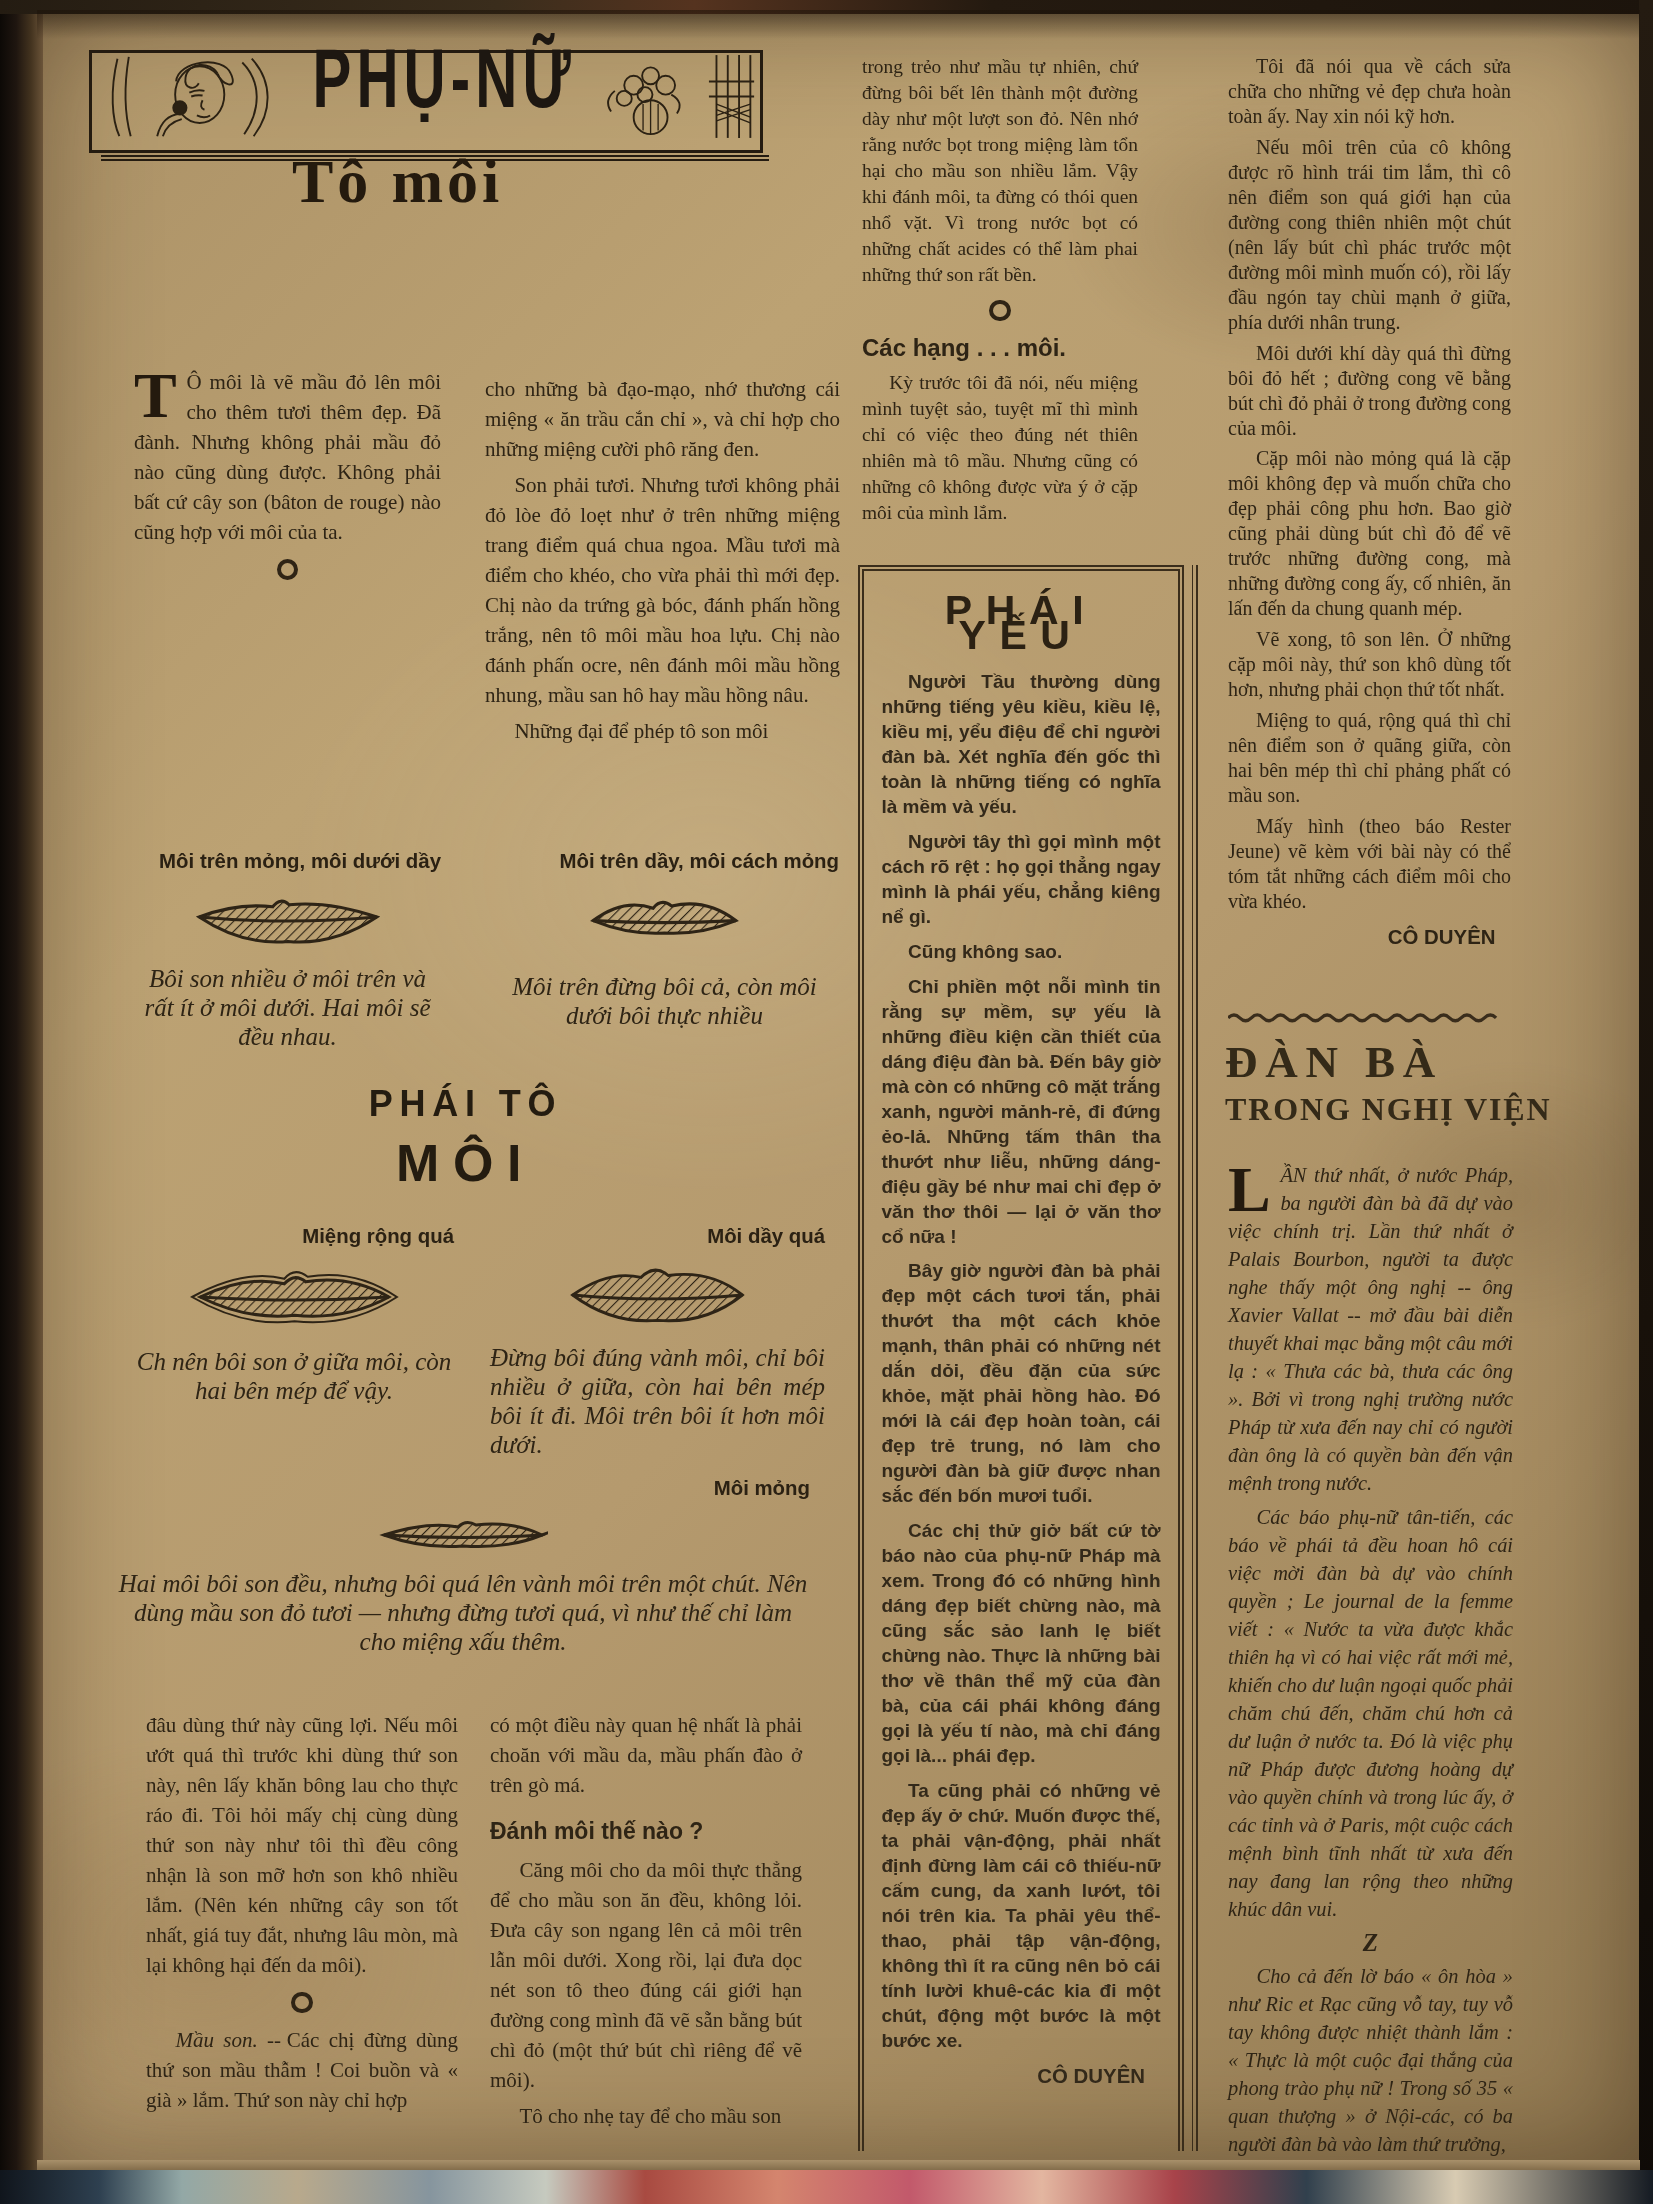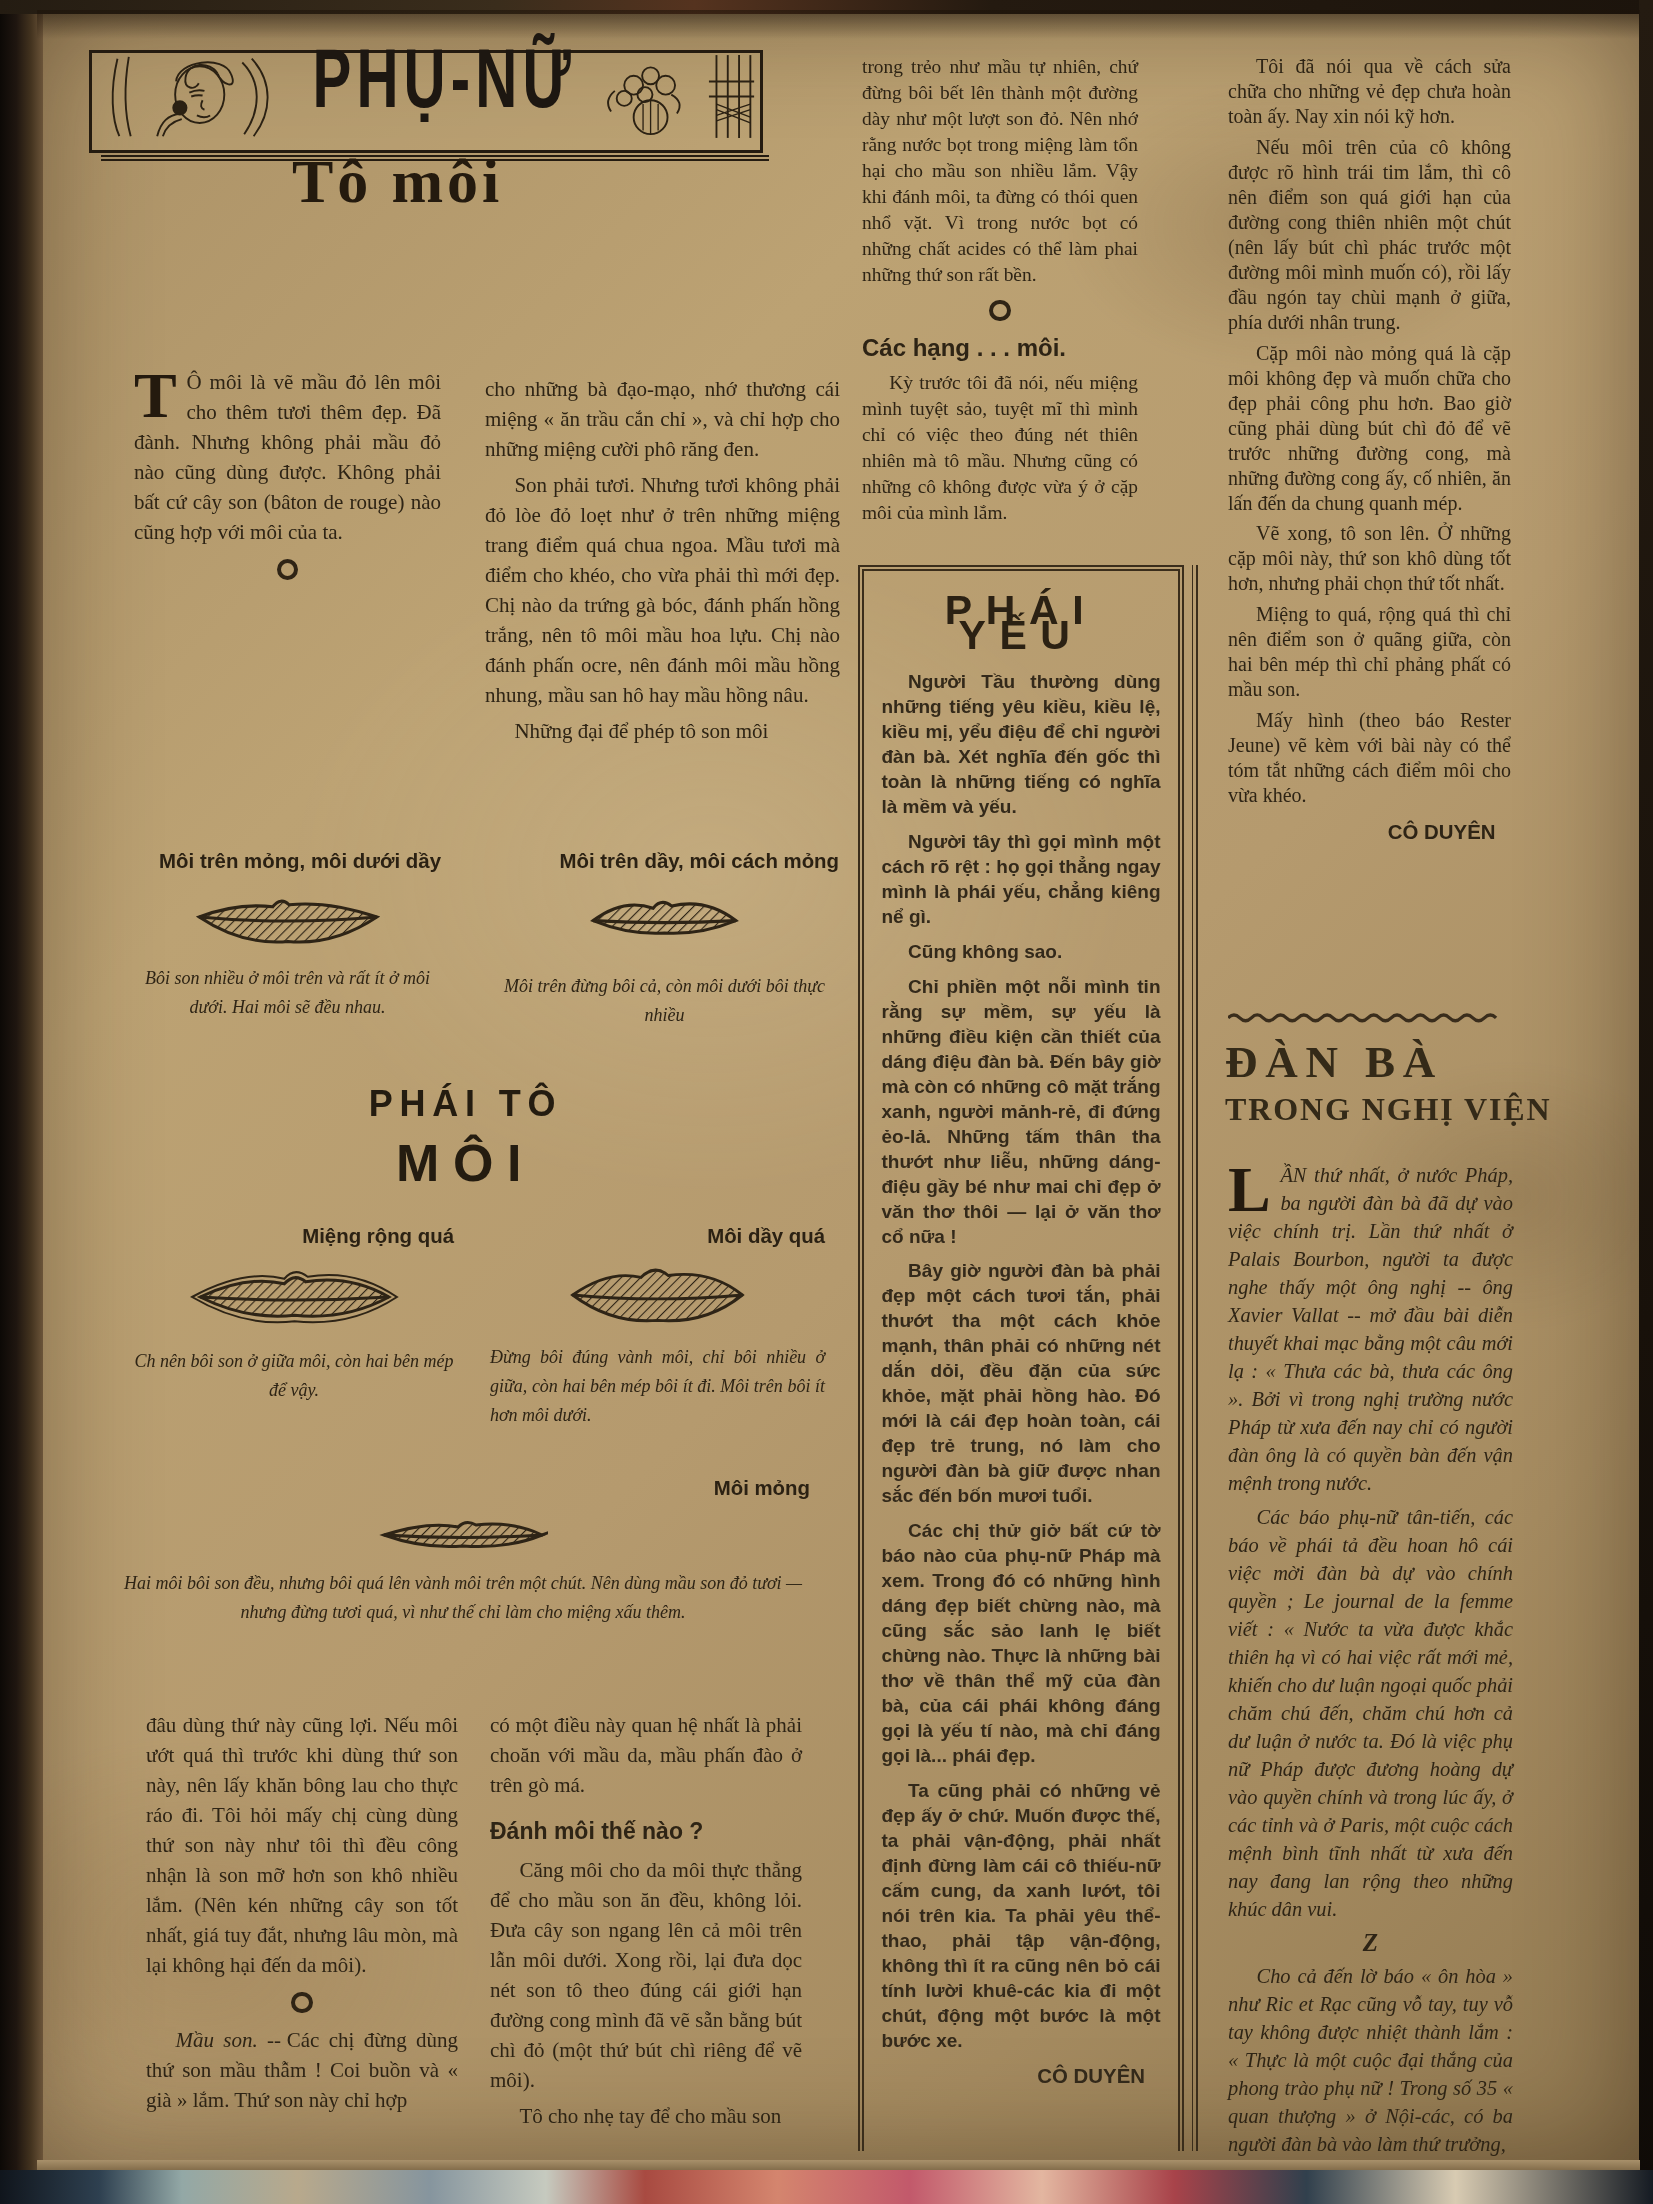--- a/index.html
+++ b/index.html
@@ -42,21 +42,21 @@
   .b21{font-size:21px;line-height:30px;}
   .b20{font-size:19.4px;line-height:26px;}
   .b20d{font-size:20px;line-height:25px;}
   .col p{margin:0 0 5.8px 0;}
   .indent{text-indent:1.4em;}
   .lead{font-style:italic;margin-right:5.8px;}
   .dropcap{float:left;font-weight:700;font-size:64px;line-height:50px;padding:3.9px 9.7px 0 0;color:#241a0e;}
   .odiv{width:13.6px;height:13.6px;border:4.9px solid #2f2415;border-radius:50%;margin:11.6px auto;}
   .figlabel{font-family:"Liberation Sans",sans-serif;font-weight:700;font-size:20.4px;
     text-align:right;color:#2b2113;margin:0 0 7.8px 0;}
-  .figcap{font-style:italic;font-size:18px;line-height:29px;text-align:center;margin-top:9.7px;}
+  .figcap{font-style:italic;font-size:25px;line-height:29px;text-align:center;margin-top:9.7px;}
   .lipswrap{text-align:center;}
   .sechead{position:absolute;text-align:center;font-family:"Liberation Sans",sans-serif;
     font-weight:700;color:#241c10;}
   .subhead{font-family:"Liberation Sans",sans-serif;font-weight:700;font-size:23px;
     margin:15.5px 0 9.7px 0;text-indent:0;}
   .colhead{font-family:"Liberation Sans",sans-serif;font-weight:700;font-size:24px;margin:13.6px 0 9.7px 0;}
   
   .phai-box{position:absolute;left:858px;top:565px;width:326px;height:1586px;box-sizing:border-box;
     border-top:6.8px double #3a2d1b;border-left:6.8px double #3a2d1b;border-right:6.8px double #3a2d1b;
     padding:13.6px 17.5px 0 17.5px;font-family:"Liberation Sans",sans-serif;font-weight:700;
@@ -257,20 +257,21 @@
     <p class="indent">Bây giờ người đàn bà phải đẹp một cách tươi tắn, phải thướt tha một cách khỏe mạnh, thân phải có những nét dắn dỏi, đều đặn của sức khỏe, mặt phải hồng hào. Đó mới là cái đẹp hoàn toàn, cái đẹp trẻ trung, nó làm cho người đàn bà giữ được nhan sắc đến bốn mươi tuổi.</p>
     <p class="indent">Các chị thử giở bất cứ tờ báo nào của phụ-nữ Pháp mà xem. Trong đó có những hình dáng đẹp biết chừng nào, mà cũng sắc sảo lanh lẹ biết chừng nào. Thực là những bài thơ về thân thể mỹ của đàn bà, của cái phái không đáng gọi là yếu tí nào, mà chỉ đáng gọi là... phái đẹp.</p>
     <p class="indent">Ta cũng phải có những vẻ đẹp ấy ở chứ. Muốn được thế, ta phải vận-động, phải nhất định đừng làm cái cô thiếu-nữ cấm cung, da xanh lướt, tôi nói trên kia. Ta phải yêu thể-thao, phải tập vận-động, không thì ít ra cũng nên bỏ cái tính lười khuê-các kia đi một chút, động một bước là một bước xe.</p>
     <div class="sig">CÔ DUYÊN</div>
   </div>
   <div class="vrule"></div>
 
   <div class="col b20d" style="left:1228px;top:54px;width:283px;">
     <p class="indent">Tôi đã nói qua về cách sửa chữa cho những vẻ đẹp chưa hoàn toàn ấy. Nay xin nói kỹ hơn.</p>
     <p class="indent">Nếu môi trên của cô không được rõ hình trái tim lắm, thì cô nên điểm son quá giới hạn của đường cong thiên nhiên một chút (nên lấy bút chì phác trước một đường môi mình muốn có), rồi lấy đầu ngón tay chùi mạnh ở giữa, phía dưới nhân trung.</p>
+    <p class="indent">Môi dưới khí dày quá thì đừng bôi đỏ hết ; đường cong vẽ bằng bút chì đỏ phải ở trong đường cong của môi.</p>
     <p class="indent">Cặp môi nào mỏng quá là cặp môi không đẹp và muốn chữa cho đẹp phải công phu hơn. Bao giờ cũng phải dùng bút chì đỏ để vẽ trước những đường cong, mà những đường cong ấy, cố nhiên, ăn lấn đến da chung quanh mép.</p>
     <p class="indent">Vẽ xong, tô son lên. Ở những cặp môi này, thứ son khô dùng tốt hơn, nhưng phải chọn thứ tốt nhất.</p>
     <p class="indent">Miệng to quá, rộng quá thì chỉ nên điểm son ở quãng giữa, còn hai bên mép thì chỉ phảng phất có mầu son.</p>
     <p class="indent">Mấy hình (theo báo Rester Jeune) vẽ kèm với bài này có thể tóm tắt những cách điểm môi cho vừa khéo.</p>
     <div class="sig">CÔ DUYÊN</div>
   </div>
 
   <div style="position:absolute;left:1228px;top:1011px;width:274px;">
     <svg width="274" height="13.6" viewBox="0 0 282 14" fill="none" stroke="#3a2d1c" stroke-width="3.4">
       <path d="M0,7 Q6,1 12,7 T24,7 T36,7 T48,7 T60,7 T72,7 T84,7 T96,7 T108,7 T120,7 T132,7 T144,7 T156,7 T168,7 T180,7 T192,7 T204,7 T216,7 T228,7 T240,7 T252,7 T264,7 T276,7"></path>

